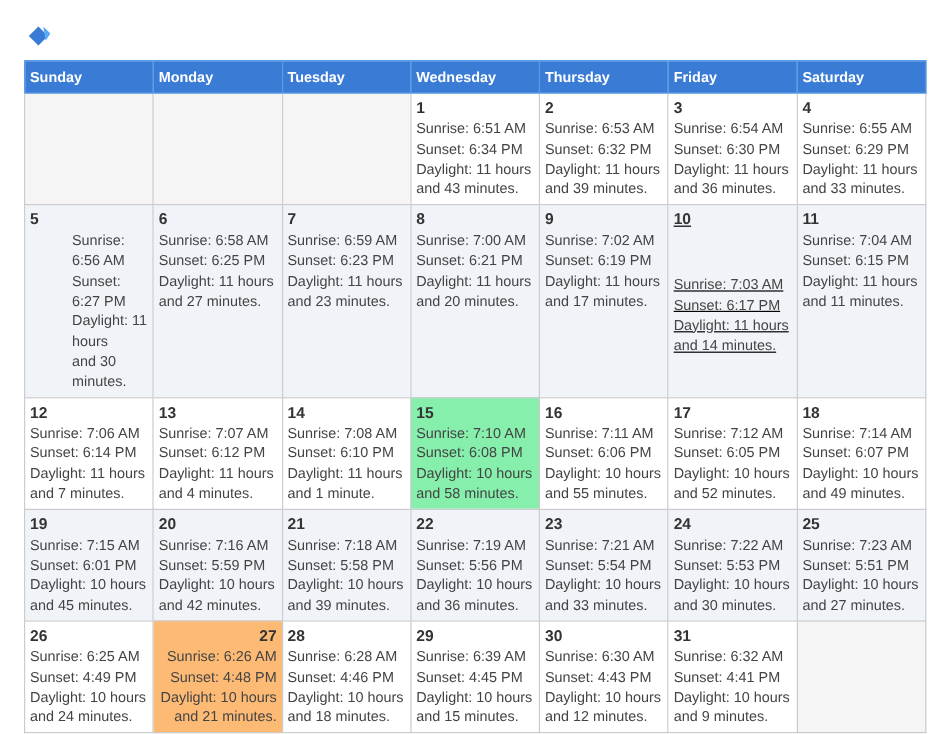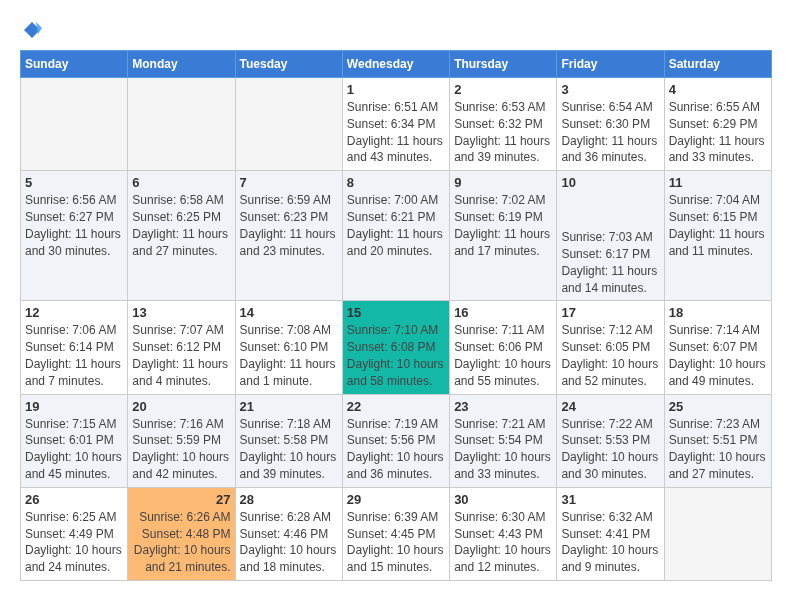--- a/index.html
+++ b/index.html
@@ -153,21 +153,21 @@
           <div class="day-number">4</div>
           <div class="day-info" style="white-space: pre-line;">Sunrise: 6:55 AM
 Sunset: 6:29 PM
 Daylight: 11 hours
 and 33 minutes.</div>
         </td>
       </tr>
       <tr>
         <td style="background: rgb(240, 244, 248);">
           <div class="day-number">5</div>
-          <div class="day-info" style="white-space: pre-line;">Sunrise: 6:56 AM
+          <div class="day-info" style="white-space: pre-line; margin-left: 35px;">Sunrise: 6:56 AM
 Sunset: 6:27 PM
 Daylight: 11 hours
 and 30 minutes.</div>
         </td>
         <td style="background: rgb(240, 244, 248);">
           <div class="day-number">6</div>
           <div class="day-info" style="white-space: pre-line;">Sunrise: 6:58 AM
 Sunset: 6:25 PM
 Daylight: 11 hours
 and 27 minutes.</div>
@@ -186,21 +186,21 @@
 Daylight: 11 hours
 and 20 minutes.</div>
         </td>
         <td style="background: rgb(240, 244, 248);">
           <div class="day-number">9</div>
           <div class="day-info" style="white-space: pre-line;">Sunrise: 7:02 AM
 Sunset: 6:19 PM
 Daylight: 11 hours
 and 17 minutes.</div>
         </td>
-        <td style="background: rgb(240, 244, 248);">
+        <td style="background: rgb(240, 244, 248); text-decoration: underline;">
           <div class="day-number">10</div>
           <div class="day-info" style="white-space: pre-line; margin-top: 39px;">Sunrise: 7:03 AM
 Sunset: 6:17 PM
 Daylight: 11 hours
 and 14 minutes.</div>
         </td>
         <td style="background: rgb(240, 244, 248);">
           <div class="day-number">11</div>
           <div class="day-info" style="white-space: pre-line;">Sunrise: 7:04 AM
 Sunset: 6:15 PM
@@ -223,21 +223,21 @@
 Daylight: 11 hours
 and 4 minutes.</div>
         </td>
         <td style="background: rgb(255, 255, 255);">
           <div class="day-number">14</div>
           <div class="day-info" style="white-space: pre-line;">Sunrise: 7:08 AM
 Sunset: 6:10 PM
 Daylight: 11 hours
 and 1 minute.</div>
         </td>
-        <td style="background: #14b8a6;">
+        <td style="background: #86efac;">
           <div class="day-number">15</div>
           <div class="day-info" style="white-space: pre-line;">Sunrise: 7:10 AM
 Sunset: 6:08 PM
 Daylight: 10 hours
 and 58 minutes.</div>
         </td>
         <td style="background: rgb(255, 255, 255);">
           <div class="day-number">16</div>
           <div class="day-info" style="white-space: pre-line;">Sunrise: 7:11 AM
 Sunset: 6:06 PM

